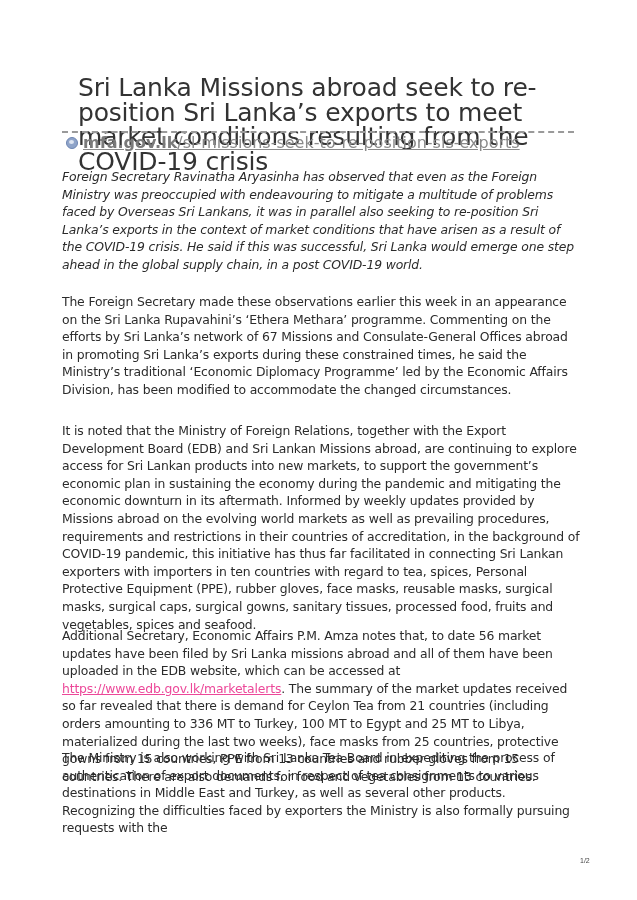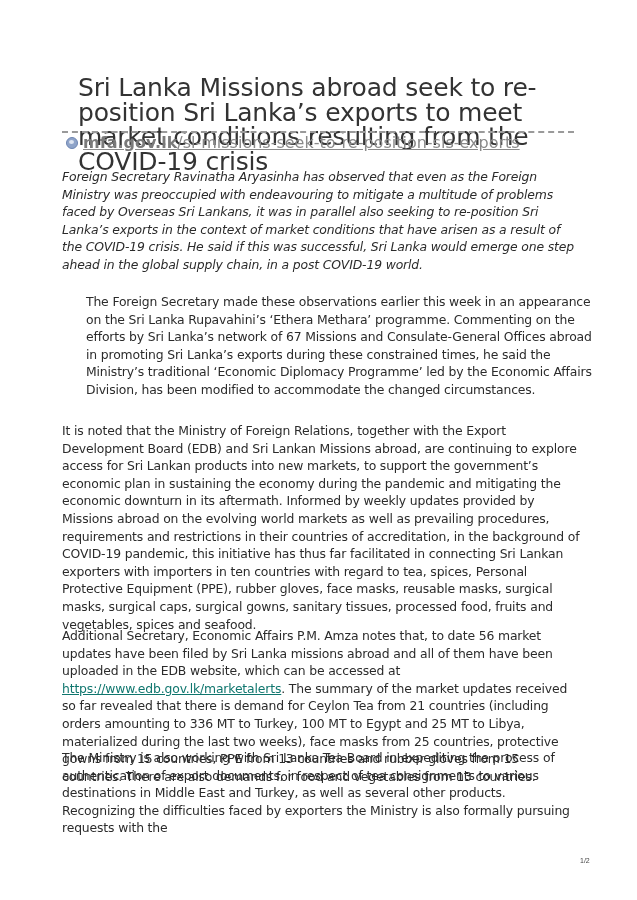--- a/index.html
+++ b/index.html
@@ -82,26 +82,26 @@
       position: absolute;
       left: 0;
       width: 520px;
       font-size: 12.4px;
       line-height: 17.6px;
       color: #2b2b2b;
       margin: 0;
       letter-spacing: -0.15px;
     }
     .p1 { top: 168px; font-style: italic; }
-    .p2 { top: 293px; margin-left: 24px; }
+    .p2 { top: 293px; }
     .p3 { top: 422px; }
     .p4 { top: 627px; }
     .p5 { top: 749px; }
     .body-text a {
-      color: #0f766e;
+      color: #ec4899;
       text-decoration: underline;
     }
     .page-num {
       position: absolute;
       left: 580px;
       top: 857px;
       font-size: 7px;
       color: #444444;
       font-family: "Liberation Sans", sans-serif;
     }

